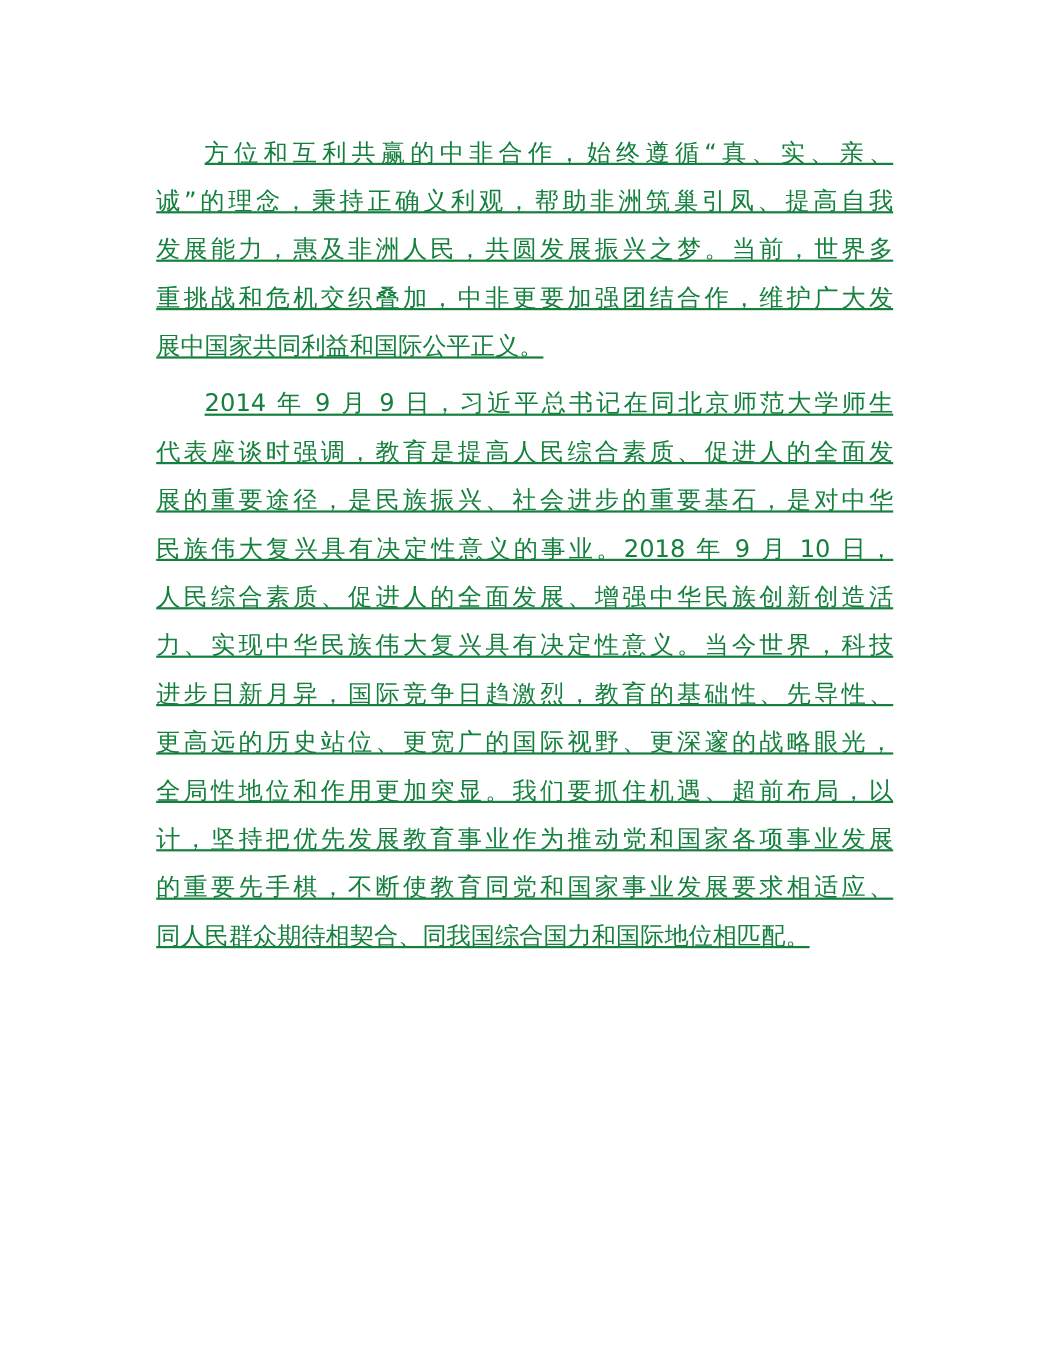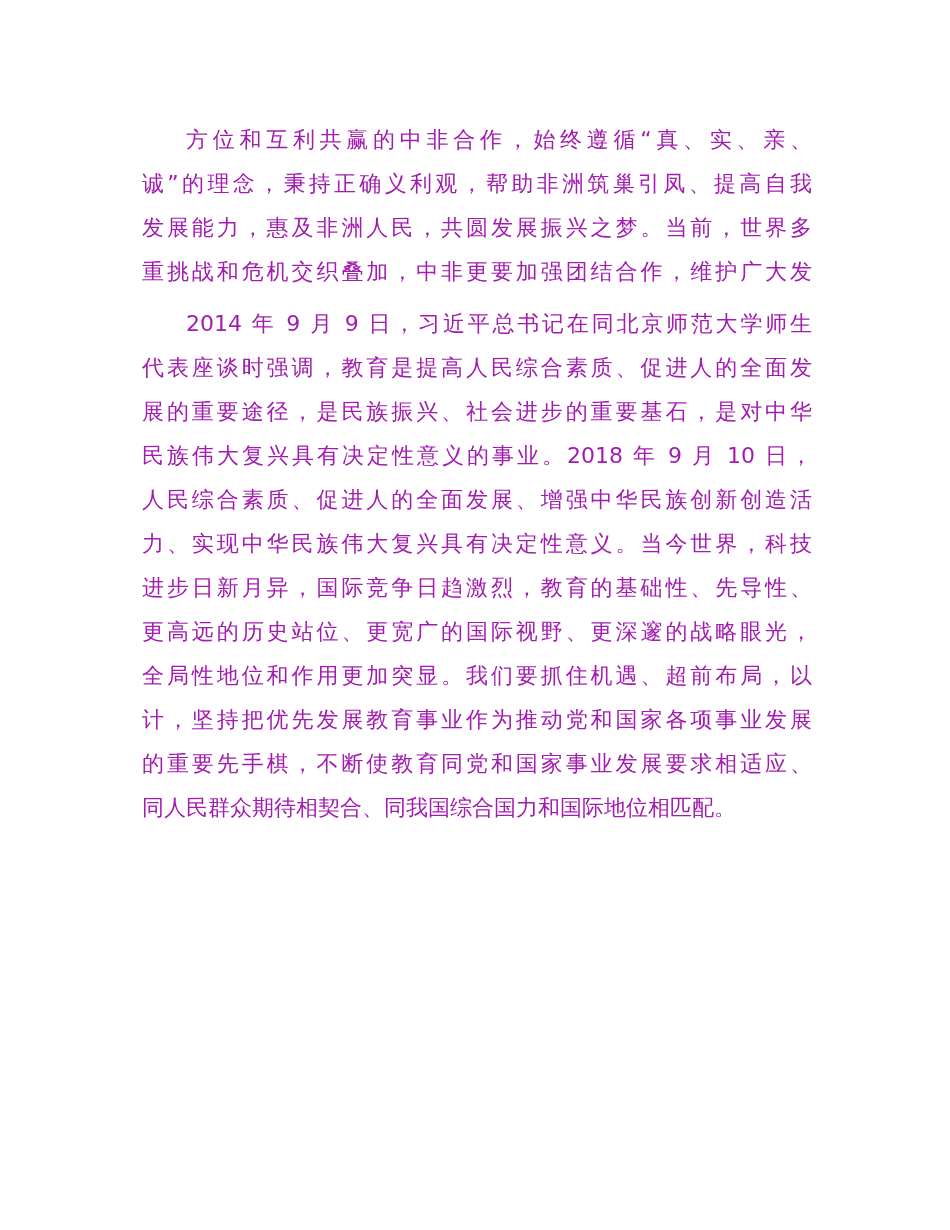--- a/index.html
+++ b/index.html
@@ -1,38 +1,39 @@
 <!DOCTYPE html>
 <html><head>
   <meta charset="utf-8">
   <style>
     html, body { margin: 0; padding: 0; background: #ffffff; }
     body { width: 950px; height: 1230px; position: relative; overflow: hidden; }
     .page {
       position: absolute; left: 142px; top: 118px; width: 670px;
       font-family: "DejaVu Sans", "Liberation Sans", sans-serif;
-      font-size: 22px; color: #a21caf;
+      font-size: 22px; color: #15803d; text-decoration: underline;
     }
     .line {
       height: 44px; line-height: 44px; white-space: nowrap;
       text-align: justify; text-align-last: justify;
     }
     .line.last { text-align-last: left; }
     .line.indent { padding-left: 44px; }
     .para-gap { height: 8px; }
   </style>
 </head>
 <body>
 
 <div class="page">
   <div class="paragraph">
     <div class="line indent">方位和互利共赢的中非合作，始终遵循“真、实、亲、</div>
     <div class="line">诚”的理念，秉持正确义利观，帮助非洲筑巢引凤、提高自我</div>
     <div class="line">发展能力，惠及非洲人民，共圆发展振兴之梦。当前，世界多</div>
     <div class="line">重挑战和危机交织叠加，中非更要加强团结合作，维护广大发</div>
+    <div class="line last">展中国家共同利益和国际公平正义。</div>
   </div>
   <div class="para-gap"></div>
   <div class="paragraph">
     <div class="line indent">2014 年 9 月 9 日，习近平总书记在同北京师范大学师生</div>
     <div class="line">代表座谈时强调，教育是提高人民综合素质、促进人的全面发</div>
     <div class="line">展的重要途径，是民族振兴、社会进步的重要基石，是对中华</div>
     <div class="line">民族伟大复兴具有决定性意义的事业。2018 年 9 月 10 日，</div>
     <div class="line">人民综合素质、促进人的全面发展、增强中华民族创新创造活</div>
     <div class="line">力、实现中华民族伟大复兴具有决定性意义。当今世界，科技</div>
     <div class="line">进步日新月异，国际竞争日趋激烈，教育的基础性、先导性、</div>

